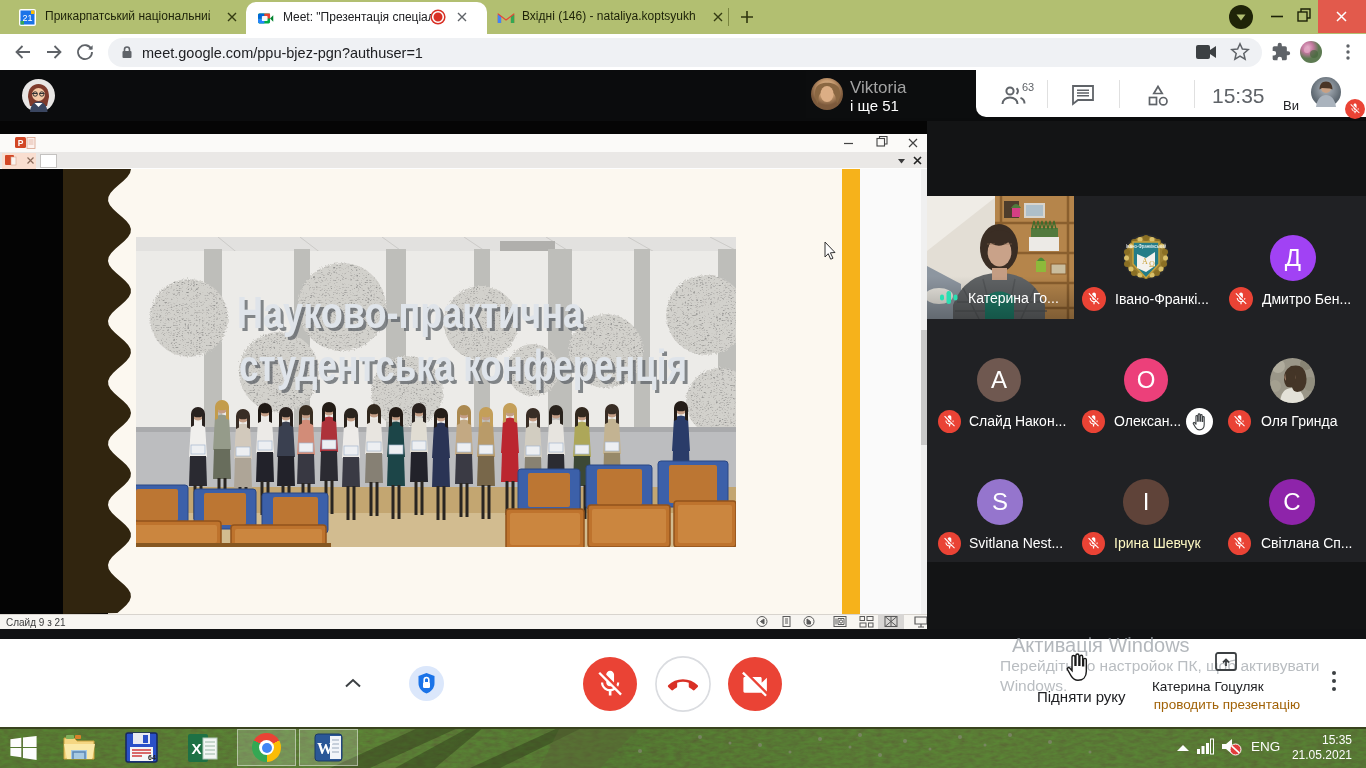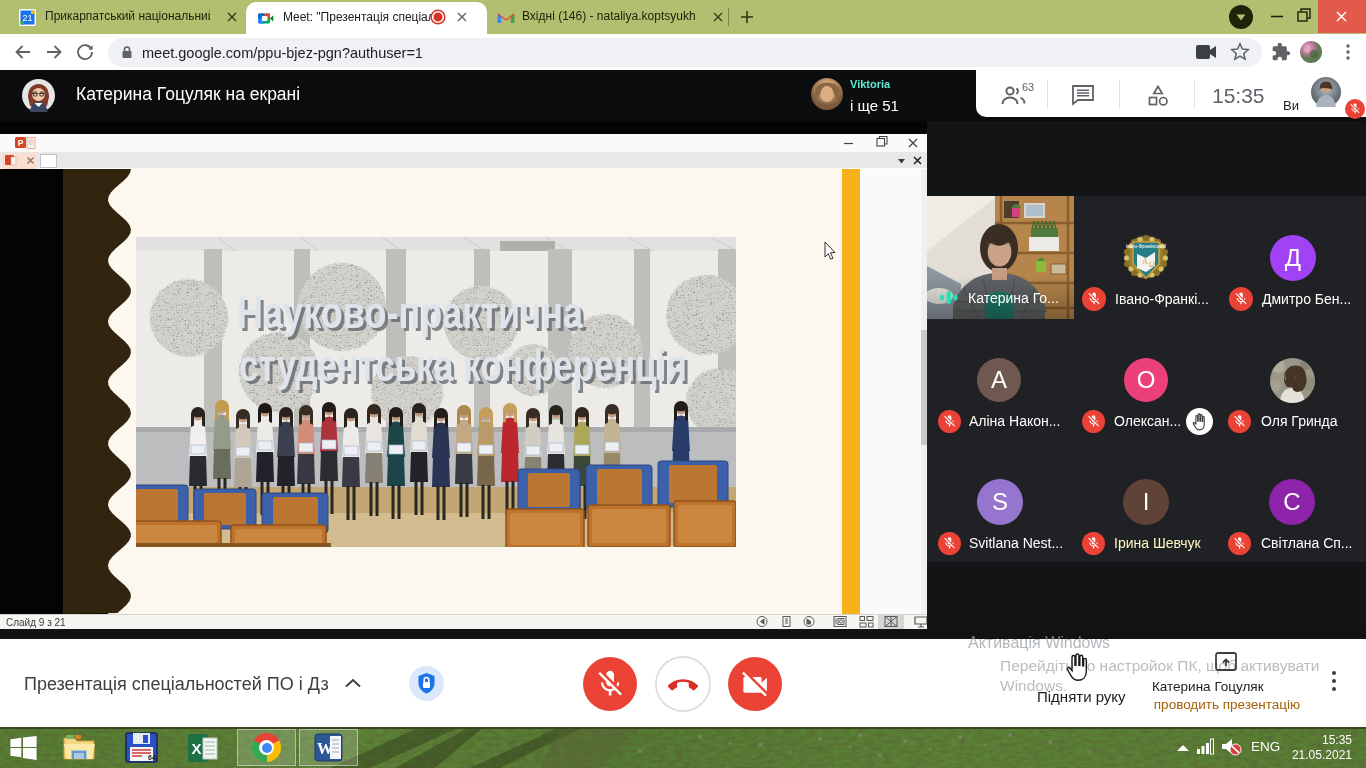--- a/index.html
+++ b/index.html
@@ -124,35 +124,34 @@
 <svg class="abs" style="left:22px;top:79px" width="33" height="33" viewBox="0 0 33 33">
  <circle cx="16.5" cy="16.5" r="16.5" fill="#e8e6e4"></circle>
  <path d="M6 18c0-8 4-13 10.5-13S27 10 27 18l-2 9H8z" fill="#7e3b2c"></path>
  <circle cx="16.5" cy="15.5" r="6.5" fill="#f3c9a6"></circle>
  <path d="M10 14.5h5m2.5 0h5" stroke="#333" stroke-width="1.2"></path>
  <circle cx="13.2" cy="15" r="2.2" fill="none" stroke="#333" stroke-width="1"></circle>
       <circle cx="19.8" cy="15" r="2.2" fill="none" stroke="#333" stroke-width="1"></circle>
  <path d="M8 33c.5-7 4-10.5 8.5-10.5S25 26 25.5 33z" fill="#3a4660"></path>
  <path d="M12.5 24l4 4 4-4" fill="#fff"></path>
 </svg>
-<div class="abs txt" style="left:76px;top:84px;font-size:17.5px;color:#fff">Катерина Гоцуляк на екрані</div>
 <div class="abs" style="left:806px;top:71px;width:170px;height:47px;background:#0c0d0e"></div>
 <svg class="abs" style="left:811px;top:78px" width="32" height="32" viewBox="0 0 32 32">
  <defs>
         <radialGradient id="vik" cx="50%" cy="35%">
           <stop offset="0" stop-color="#e9cdb2"></stop>
           <stop offset=".55" stop-color="#c69a6f"></stop>
           <stop offset="1" stop-color="#7d5a3c"></stop>
         </radialGradient>
       </defs>
  <circle cx="16" cy="16" r="16" fill="url(#vik)"></circle>
  <path d="M5 10C8 3 24 3 28 10c2 4 1 12-2 16-2-9-1-12-10-12s-8 3-9 12C4 22 3 14 5 10z" fill="#8a6742"></path>
  <ellipse cx="16" cy="16" rx="6.5" ry="8" fill="#dcae85"></ellipse>
 </svg>
-<div class="abs txt" style="left:850px;top:78px;font-size:11px;color:#5eead4;font-weight:bold">Viktoria</div>
+<div class="abs txt" style="left:850px;top:78px;font-size:17px;color:#a3a3a3;font-weight:normal">Viktoria</div>
 <div class="abs txt" style="left:850px;top:97px;font-size:15px;color:#fff">і ще 51</div>
 <div class="abs" style="left:976px;top:70px;width:390px;height:47px;background:#fff;border-radius:0 0 0 10px"></div>
 <svg class="abs" style="left:999px;top:83px" width="38" height="24" viewBox="0 0 38 24">
  <g fill="none" stroke="#5f6368" stroke-width="2">
   <circle cx="11" cy="8" r="3.6"></circle>
         <path d="M3.5 21c0-4.1 3.4-6.6 7.5-6.6s7.5 2.5 7.5 6.6"></path>
   <path d="M17.5 5.2a3.6 3.6 0 0 1 0 5.8M21.5 14.9c2.5.9 4 2.9 4 5.6"></path>
  </g>
  <text x="23" y="7.5" font-size="11" fill="#5f6368" font-family="Liberation Sans">63</text>
 </svg>
@@ -619,21 +618,21 @@
     <svg class="abs" style="left:1229.0px;top:287.0px" width="24" height="24" viewBox="0 0 24 24">
 <circle cx="12" cy="12" r="12" fill="#ea4335"></circle>
 <path transform="translate(4.6,4.2) scale(0.62)" fill="#fff" d="M19 11h-1.7c0 .74-.16 1.43-.43 2.05l1.23 1.23c.56-.98.9-2.09.9-3.28zm-4.02.17c0-.06.02-.11.02-.17V5c0-1.66-1.34-3-3-3S9 3.34 9 5v.18l5.98 5.99zM4.27 3L3 4.27l6.01 6.01V11c0 1.66 1.33 3 2.99 3 .22 0 .44-.03.65-.08l1.66 1.66c-.71.33-1.5.52-2.31.52-2.76 0-5.3-2.1-5.3-5.1H5c0 3.41 2.72 6.23 6 6.72V21h2v-3.28c.91-.13 1.77-.45 2.54-.9L19.73 21 21 19.73 4.27 3z"></path>
 </svg>
     <div class="abs txt" style="left:1262px;top:291px;font-size:14px;color:#fff">Дмитро Бен...</div>
     <div class="abs" style="left:977px;top:358px;width:44px;height:44px;border-radius:50%;background:#6f5850;color:#fff;font-size:24px;display:flex;align-items:center;justify-content:center">А</div>
     <svg class="abs" style="left:937.5px;top:409.5px" width="23" height="23" viewBox="0 0 24 24">
 <circle cx="12" cy="12" r="12" fill="#ea4335"></circle>
 <path transform="translate(4.6,4.2) scale(0.62)" fill="#fff" d="M19 11h-1.7c0 .74-.16 1.43-.43 2.05l1.23 1.23c.56-.98.9-2.09.9-3.28zm-4.02.17c0-.06.02-.11.02-.17V5c0-1.66-1.34-3-3-3S9 3.34 9 5v.18l5.98 5.99zM4.27 3L3 4.27l6.01 6.01V11c0 1.66 1.33 3 2.99 3 .22 0 .44-.03.65-.08l1.66 1.66c-.71.33-1.5.52-2.31.52-2.76 0-5.3-2.1-5.3-5.1H5c0 3.41 2.72 6.23 6 6.72V21h2v-3.28c.91-.13 1.77-.45 2.54-.9L19.73 21 21 19.73 4.27 3z"></path>
 </svg>
-    <div class="abs txt" style="left:969px;top:413px;font-size:14px;color:#fff">Аліна Након...</div>
+    <div class="abs txt" style="left:969px;top:413px;font-size:14px;color:#fff">Слайд Након...</div>
     <div class="abs" style="left:1124px;top:358px;width:44px;height:44px;border-radius:50%;background:#ec407a;color:#fff;font-size:24px;display:flex;align-items:center;justify-content:center">О</div>
     <svg class="abs" style="left:1081.5px;top:409.5px" width="23" height="23" viewBox="0 0 24 24">
 <circle cx="12" cy="12" r="12" fill="#ea4335"></circle>
 <path transform="translate(4.6,4.2) scale(0.62)" fill="#fff" d="M19 11h-1.7c0 .74-.16 1.43-.43 2.05l1.23 1.23c.56-.98.9-2.09.9-3.28zm-4.02.17c0-.06.02-.11.02-.17V5c0-1.66-1.34-3-3-3S9 3.34 9 5v.18l5.98 5.99zM4.27 3L3 4.27l6.01 6.01V11c0 1.66 1.33 3 2.99 3 .22 0 .44-.03.65-.08l1.66 1.66c-.71.33-1.5.52-2.31.52-2.76 0-5.3-2.1-5.3-5.1H5c0 3.41 2.72 6.23 6 6.72V21h2v-3.28c.91-.13 1.77-.45 2.54-.9L19.73 21 21 19.73 4.27 3z"></path>
 </svg>
     <div class="abs txt" style="left:1114px;top:413px;font-size:14px;color:#fff">Олексан...</div>
     <svg class="abs" style="left:1186px;top:408px" width="27" height="27" viewBox="0 0 27 27">
 <circle cx="13.5" cy="13.5" r="13.5" fill="#fff"></circle>
 <path transform="translate(5.9,4.6) scale(0.75)" fill="none" stroke="#3c4043" stroke-width="1.5" stroke-linecap="round" stroke-linejoin="round" d="M10 23c-2.6 0-4-1.2-5.3-3.4l-2.8-4.9c-.6-1 .8-2.1 1.7-1.2l1.8 2V5.1c0-1.6 2.3-1.6 2.3 0v6.4h.7V2.9c0-1.6 2.3-1.6 2.3 0v8.6h.7V3.9c0-1.5 2.2-1.5 2.2 0v7.9h.7V6.2c0-1.4 2.1-1.4 2.1 0V16c0 4.5-2.7 7-6.4 7z"></path>
 </svg>
@@ -674,24 +673,23 @@
 </svg>
     <div class="abs txt" style="left:1114px;top:535px;font-size:14px;color:#fef9c3">Ірина Шевчук</div>
     <div class="abs" style="left:1269px;top:479px;width:46px;height:46px;border-radius:50%;background:#8e24aa;color:#fff;font-size:24px;display:flex;align-items:center;justify-content:center">C</div>
     <svg class="abs" style="left:1227.5px;top:531.5px" width="23" height="23" viewBox="0 0 24 24">
 <circle cx="12" cy="12" r="12" fill="#ea4335"></circle>
 <path transform="translate(4.6,4.2) scale(0.62)" fill="#fff" d="M19 11h-1.7c0 .74-.16 1.43-.43 2.05l1.23 1.23c.56-.98.9-2.09.9-3.28zm-4.02.17c0-.06.02-.11.02-.17V5c0-1.66-1.34-3-3-3S9 3.34 9 5v.18l5.98 5.99zM4.27 3L3 4.27l6.01 6.01V11c0 1.66 1.33 3 2.99 3 .22 0 .44-.03.65-.08l1.66 1.66c-.71.33-1.5.52-2.31.52-2.76 0-5.3-2.1-5.3-5.1H5c0 3.41 2.72 6.23 6 6.72V21h2v-3.28c.91-.13 1.77-.45 2.54-.9L19.73 21 21 19.73 4.27 3z"></path>
 </svg>
     <div class="abs txt" style="left:1261px;top:535px;font-size:14px;color:#fff">Світлана Сп...</div>
     <div class="abs" style="left:0;top:629px;width:1366px;height:10px;background:#111214"></div>
     <div class="abs" style="left:0;top:639px;width:1366px;height:88px;background:#fff"></div>
-    <div class="abs txt" style="left:968px;top:634px;font-size:16px;color:#9aa0a6;opacity:.75">Активація Windows</div>
+    <div class="abs txt" style="left:1012px;top:634px;font-size:20px;color:#9aa0a6;opacity:.75">Активація Windows</div>
     <div class="abs txt" style="left:1000px;top:657px;font-size:15.5px;color:#b9bdc1">Перейдіть до настройок ПК, щоб активувати</div>
     <div class="abs txt" style="left:1000px;top:677px;font-size:15.5px;color:#b9bdc1">Windows.</div>
-    <div class="abs txt" style="left:24px;top:674px;font-size:18px;color:#3c4043">Презентація спеціальностей ПО і Дз</div>
     <svg class="abs" style="left:344px;top:677px" width="18" height="12" viewBox="0 0 18 12">
       <path d="M2 9.5L9 3l7 6.5" fill="none" stroke="#3c4043" stroke-width="2"></path>
     </svg>
     <svg class="abs" style="left:409px;top:666px" width="35" height="35" viewBox="0 0 35 35">
 <circle cx="17.5" cy="17.5" r="17.5" fill="#dbe7fb"></circle>
 <path d="M17.5 7l8 3v7c0 5.2-3.4 8.9-8 10.5-4.6-1.6-8-5.3-8-10.5v-7z" fill="#1a73e8"></path>
 <rect x="14" y="16" width="7" height="6" rx="1.2" fill="#fff"></rect>
       <path d="M15.2 16v-2.2a2.3 2.3 0 0 1 4.6 0V16" fill="none" stroke="#fff" stroke-width="1.6"></path>
 </svg>
     <svg class="abs" style="left:583px;top:657px" width="54" height="54" viewBox="0 0 24 24">

